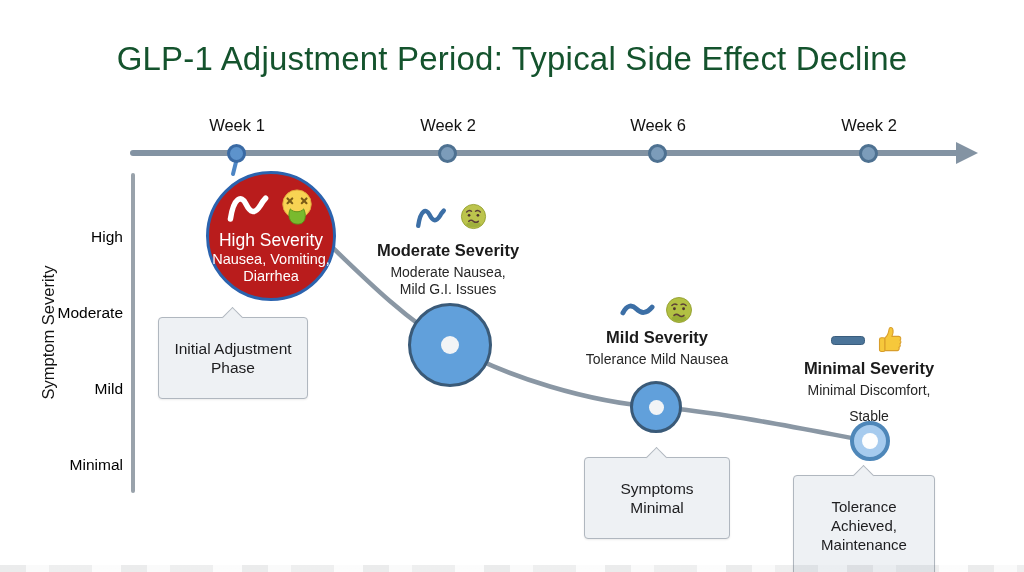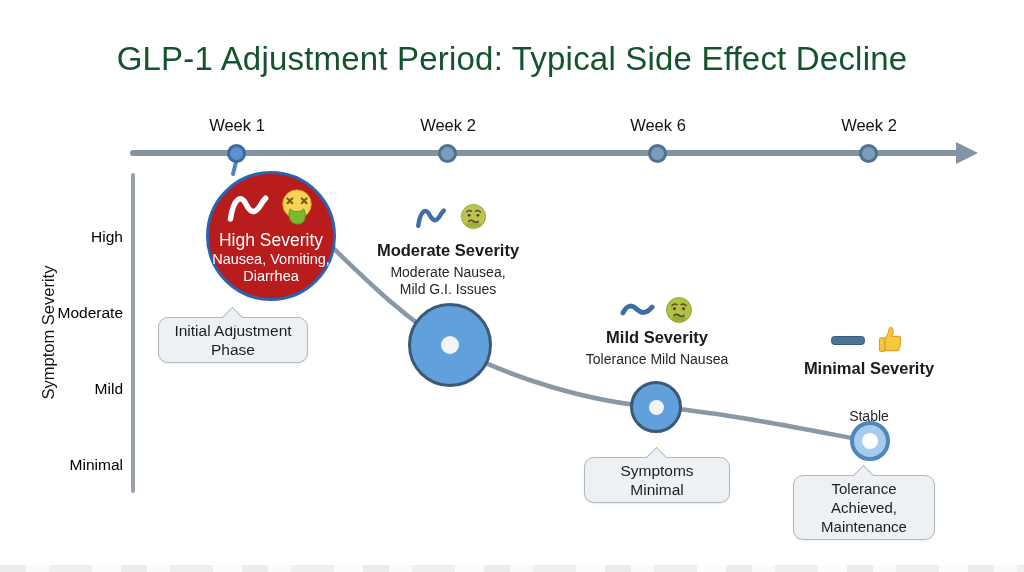--- a/index.html
+++ b/index.html
@@ -38,22 +38,22 @@
   .cd3{left:649px;top:400px;width:15px;height:15px;}
   .cd4{left:862px;top:433px;width:16px;height:16px;background:#fdfefe;}
   .circle1 .icon-row{display:flex;align-items:center;gap:8px;height:40px;}
   .c1-title{color:#ffffff;font-size:17.5px;font-weight:500;margin-top:3px;}
   .c1-line{color:#ffffff;font-size:14.5px;line-height:17px;text-align:center;}
   
   .icon-row-abs{position:absolute;display:flex;align-items:center;justify-content:center;gap:9px;width:110px;}
   .stage-title{position:absolute;width:220px;text-align:center;font-size:16.5px;font-weight:600;color:#1b1b1b;}
   .stage-sub{position:absolute;width:220px;text-align:center;font-size:14px;color:#262626;line-height:16.5px;}
   
-  .bubble{position:absolute;background:#eef1f4;border:1.5px solid #b0b7bf;border-radius:10px;
-    box-sizing:border-box;padding:3px 8px;text-align:center;font-size:15.5px;color:#1d1d1f;line-height:19px;
+  .bubble{position:absolute;background:#eef1f4;border:1.5px solid #b0b7bf;border-radius:4px;
+    box-sizing:border-box;padding:21px 8px;text-align:center;font-size:15.5px;color:#1d1d1f;line-height:19px;
     box-shadow:0 1px 2px rgba(0,0,0,.08);}
   .bubble::before{content:"";position:absolute;top:-8px;left:50%;margin-left:-8px;width:14px;height:14px;
     background:#eef1f4;border-left:1.5px solid #b0b7bf;border-top:1.5px solid #b0b7bf;transform:rotate(45deg);}
   .b1{left:158px;top:317px;width:150px;}
   .b2{left:369px;top:410px;width:163px;}
   .b3{left:584px;top:457px;width:146px;}
   .b4{left:793px;top:475px;width:142px;font-size:15px;}
   
   .flat-dash{width:32px;height:7px;border-radius:3.5px;background:#4b7499;border:1px solid #3a5d7d;}
   .bottom-noise{position:absolute;left:0;bottom:0;width:1024px;height:7px;
@@ -153,20 +153,21 @@
   <div class="icon-row-abs" style="left:814px;top:324px">
     <div class="flat-dash"></div>
     <svg width="33" height="33" viewBox="0 0 36 36">
       <g stroke="#d99e2b" stroke-width="1.2" fill="#f6c83b" stroke-linejoin="round">
         <rect x="6" y="15" width="6" height="15" rx="2"></rect>
         <path d="M12,29 L12,15 C15,13 16,9 16.5,5.5 C16.8,3.5 19.5,3.3 20.3,5.2 C21.3,7.6 20.7,10.8 19.5,13.5 L27,13.5 C29.2,13.5 30,16.5 28.3,17.6 C29.8,18.6 29.6,21 28,21.7 C29.2,22.8 28.7,25 27.1,25.5 C28,26.6 27.3,28.8 25.5,29 Z"></path>
       </g>
     </svg>
   </div>
   <div class="stage-title" style="left:759px;top:359px">Minimal Severity</div>
+  <div class="stage-sub" style="left:759px;top:382px">Minimal Discomfort,</div>
   <div class="stage-sub" style="left:759px;top:408px">Stable</div>
 
   <div class="sev-circle circle2"></div>
   <div class="center-dot cd2"></div>
   <div class="sev-circle circle3"></div>
   <div class="center-dot cd3"></div>
   <div class="sev-circle circle4"></div>
   <div class="center-dot cd4"></div>
 
   <div class="bubble b1">Initial Adjustment Phase</div>

